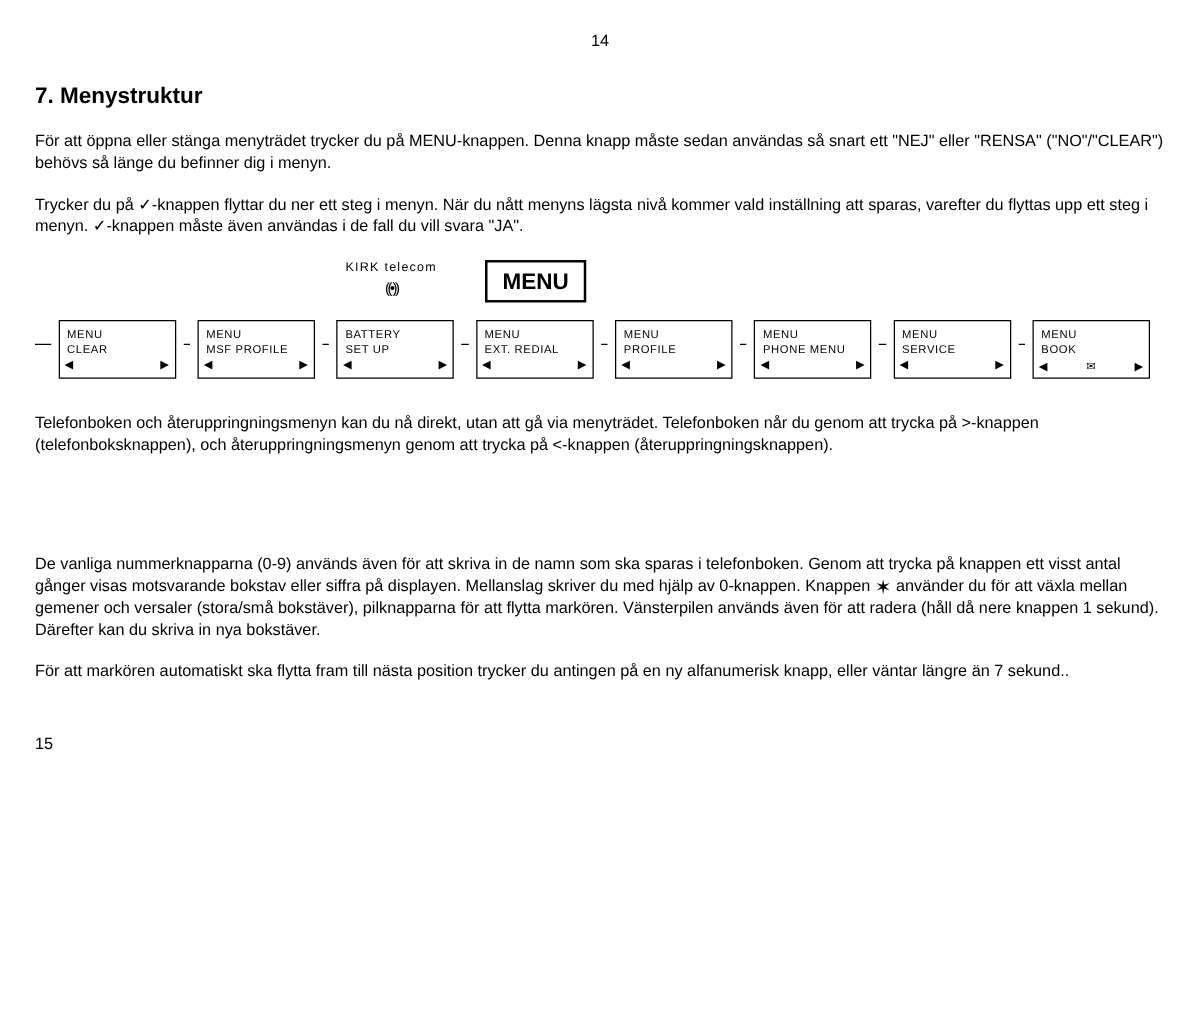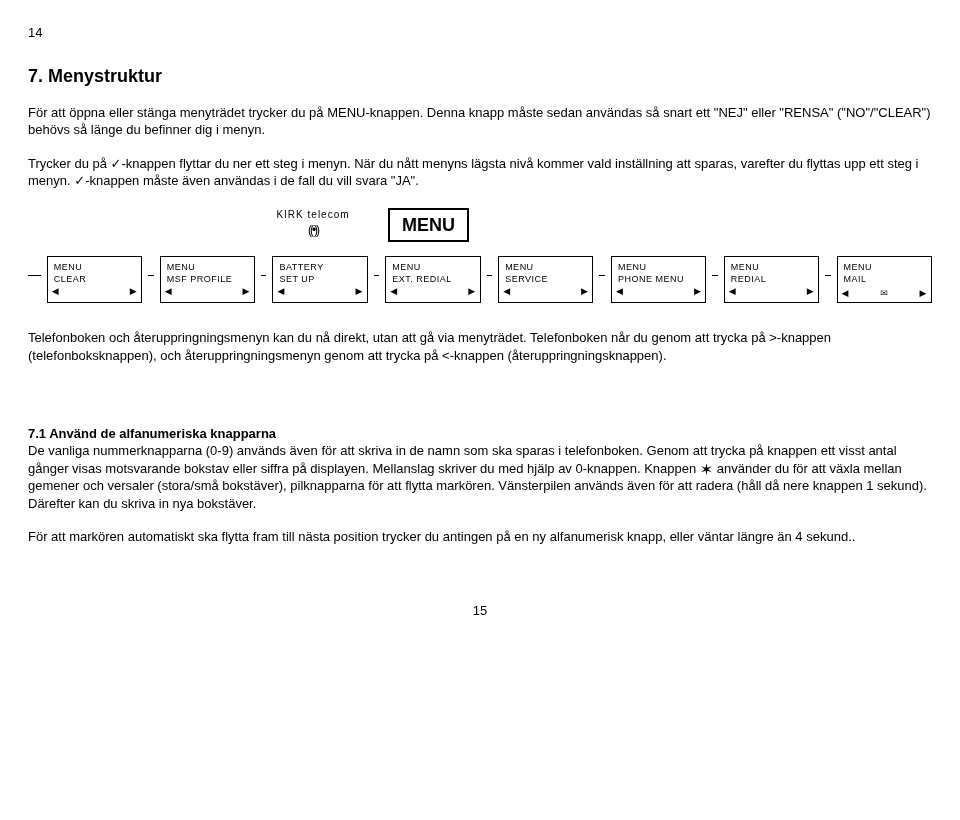--- a/index.html
+++ b/index.html
@@ -7,39 +7,40 @@
     font-size: 13px;
     line-height: 1.35;
     color: #000;
     background: #fff;
     margin: 0;
     padding: 24px 28px;
     width: 960px;
     box-sizing: border-box;
   }
   .page-num {
+    text-align: center;
     font-size: 13px;
     margin-bottom: 22px;
   }
   h1 {
     font-size: 18px;
     font-weight: bold;
     margin: 4px 0 8px 0;
   }
   h2 {
     font-size: 13px;
     font-weight: bold;
     margin: 0;
     display: inline;
   }
   p {
     margin: 16px 0 8px 0;
   }
   .diagram {
-    margin: 18px 0 26px 0;
+    margin: 18px 12px 26px 0;
   }
   .brand-row {
     display: flex;
     align-items: flex-start;
     margin-left: 230px;
     margin-bottom: 14px;
   }
   .brand-sig {
     width: 110px;
     font-size: 10px;
@@ -111,22 +112,22 @@
     align-self: center;
     margin-top: -8px;
   }
   .star {
     font-size: 16px;
     vertical-align: -2px;
     line-height: 0;
   }
   .sec71 { margin-top: 60px; }
   .page-num-bottom {
-    text-align: center;
-    margin-top: 56px;
+    text-align: left;
+    margin-top: 40px;
     font-size: 13px;
   }
 </style>
 </head>
 <body>
 
 <div class="page-num">14</div>
 
 <h1>7. Menystruktur</h1>
 
@@ -185,67 +186,67 @@
         </div>
         <div class="card-bottom">
           <span class="tri">◀</span>
           <span class="tri">▶</span>
         </div>
       </div>
       <div class="connector"></div>
       <div class="card">
         <div class="card-top">
           <div class="card-line1">MENU</div>
+          <div class="card-line2">PROFILE</div>
+        </div>
+        <div class="card-bottom">
+          <span class="tri">◀</span>
+          <span class="tri">▶</span>
+        </div>
+      </div>
+      <div class="connector"></div>
+      <div class="card">
+        <div class="card-top">
+          <div class="card-line1">MENU</div>
+          <div class="card-line2">PHONE MENU</div>
+        </div>
+        <div class="card-bottom">
+          <span class="tri">◀</span>
+          <span class="tri">▶</span>
+        </div>
+      </div>
+      <div class="connector"></div>
+      <div class="card">
+        <div class="card-top">
+          <div class="card-line1">MENU</div>
           <div class="card-line2">SERVICE</div>
         </div>
         <div class="card-bottom">
           <span class="tri">◀</span>
           <span class="tri">▶</span>
         </div>
       </div>
       <div class="connector"></div>
       <div class="card">
         <div class="card-top">
           <div class="card-line1">MENU</div>
-          <div class="card-line2">PHONE MENU</div>
-        </div>
-        <div class="card-bottom">
-          <span class="tri">◀</span>
-          <span class="tri">▶</span>
-        </div>
-      </div>
-      <div class="connector"></div>
-      <div class="card">
-        <div class="card-top">
-          <div class="card-line1">MENU</div>
-          <div class="card-line2">REDIAL</div>
-        </div>
-        <div class="card-bottom">
-          <span class="tri">◀</span>
-          <span class="tri">▶</span>
-        </div>
-      </div>
-      <div class="connector"></div>
-      <div class="card">
-        <div class="card-top">
-          <div class="card-line1">MENU</div>
-          <div class="card-line2">MAIL</div>
+          <div class="card-line2">BOOK</div>
         </div>
         <div class="card-bottom">
           <span class="tri">◀</span>
           <span class="mail-icon">✉</span>
           <span class="tri">▶</span>
         </div>
       </div>
     </div>
 </div>
 
 <p>Telefonboken och återuppringningsmenyn kan du nå direkt, utan att gå via menyträdet. Telefonboken når du genom att trycka på &gt;-knappen (telefonboksknappen), och återuppringningsmenyn genom att trycka på &lt;-knappen (återuppringningsknappen).</p>
 
 <div class="sec71">
   <p>
-    </p><h2>7.1  Använd de alfanumeriska knapparna</h2><br>
+    </p><br>
     <span>De vanliga nummerknapparna (0-9) används även för att skriva in de namn som ska sparas i telefonboken. Genom att trycka på knappen ett visst antal gånger visas motsvarande bokstav eller siffra på displayen. Mellanslag skriver du med hjälp av 0-knappen. Knappen </span><span class="star">✶</span><span> använder du för att växla mellan gemener och versaler (stora/små bokstäver), pilknapparna för att flytta markören. Vänsterpilen används även för att radera (håll då nere knappen 1 sekund). Därefter kan du skriva in nya bokstäver.</span>
   <p></p>
-  <p>För att markören automatiskt ska flytta fram till nästa position trycker du antingen på en ny alfanumerisk knapp, eller väntar längre än 4 sekund..</p>
+  <p>För att markören automatiskt ska flytta fram till nästa position trycker du antingen på en ny alfanumerisk knapp, eller väntar längre än 7 sekund..</p>
 </div>
 
 <div class="page-num-bottom">15</div>
 
 </body></html>

